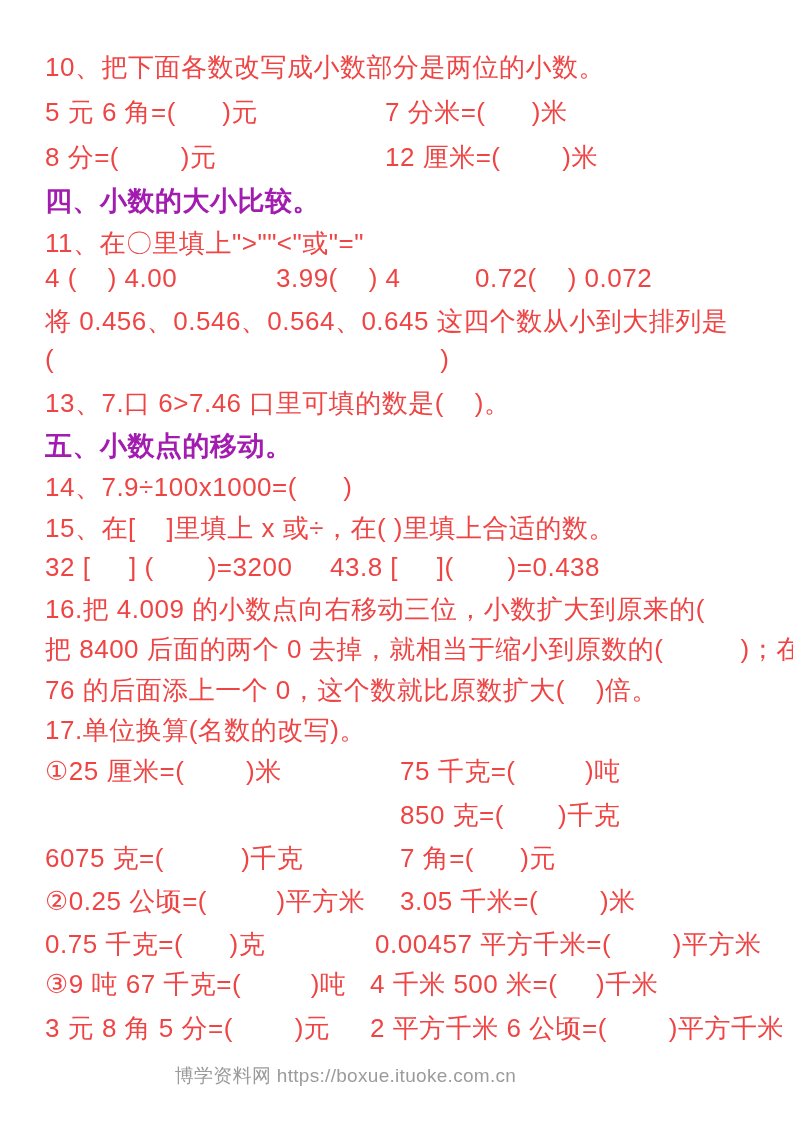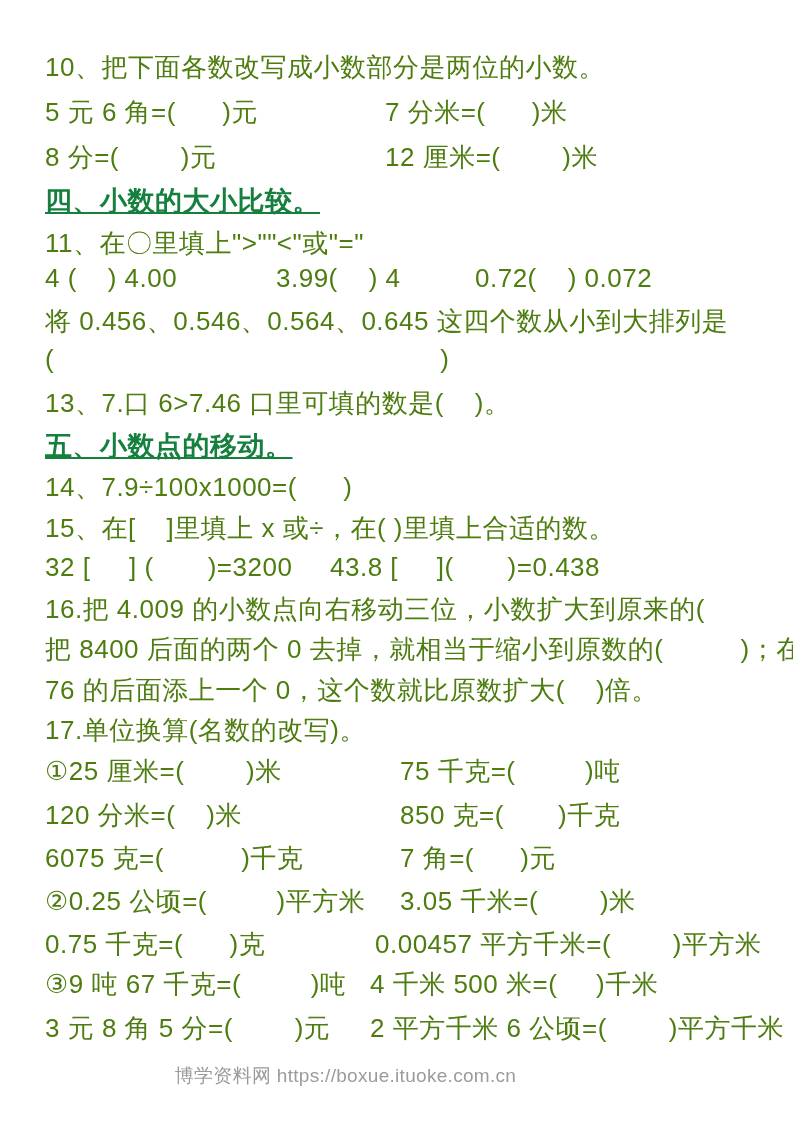--- a/index.html
+++ b/index.html
@@ -11,28 +11,27 @@
   #page{
     position:absolute;inset:0;background:#ffffff;
   }
   .line{
     position:absolute;left:0;width:793px;height:40px;
   }
   .cell{
     position:absolute;top:0;
     white-space:pre;
     font-size:26px;
-    color:#4d7c0f;
+    color:#ef4444;
     letter-spacing:0.5px;
   }
   .heading .cell{
     font-size:27px;
     font-weight:bold;
-    color:#15803d;
-    text-decoration:underline;
+    color:#a21caf;
   }
   #footer{
     position:absolute;left:0;top:1063px;width:691px;
     text-align:center;
     font-size:19px;
     color:#9b9b9b;
     letter-spacing:0.3px;
   }
 </style>
 </head>
@@ -94,21 +93,20 @@
         <span class="cell" style="left: 45px;">76 的后面添上一个 0，这个数就比原数扩大(    )倍。</span>
       </div>
       <div class="line" style="top: 713px;">
         <span class="cell" style="left: 45px;">17.单位换算(名数的改写)。</span>
       </div>
       <div class="line" style="top: 754px;">
         <span class="cell" style="left: 45px;">①25 厘米=(        )米</span>
         <span class="cell" style="left: 400px;">75 千克=(         )吨</span>
       </div>
       <div class="line" style="top: 798px;">
-        <span class="cell" style="left: 45px;">120 分米=(    )米</span>
         <span class="cell" style="left: 400px;">850 克=(       )千克</span>
       </div>
       <div class="line" style="top: 841px;">
         <span class="cell" style="left: 45px;">6075 克=(          )千克</span>
         <span class="cell" style="left: 400px;">7 角=(      )元</span>
       </div>
       <div class="line" style="top: 884px;">
         <span class="cell" style="left: 45px;">②0.25 公顷=(         )平方米</span>
         <span class="cell" style="left: 400px;">3.05 千米=(        )米</span>
       </div>

